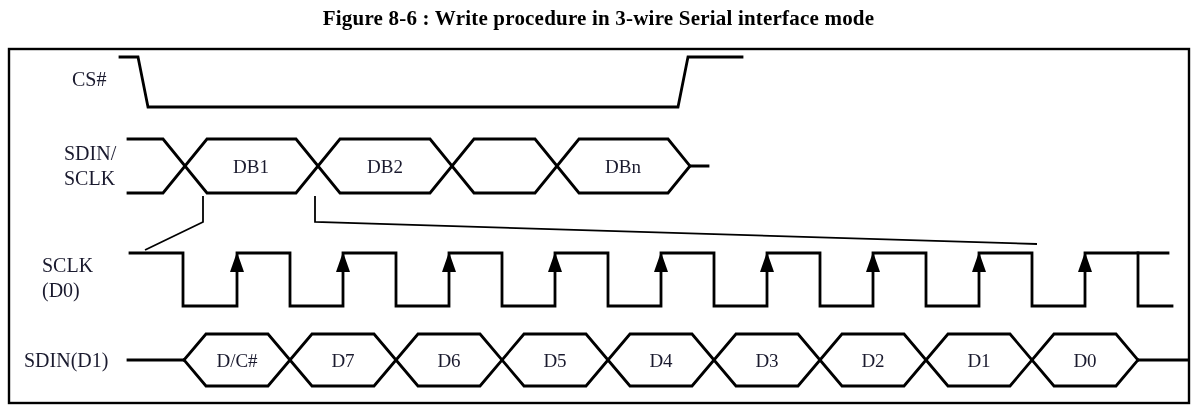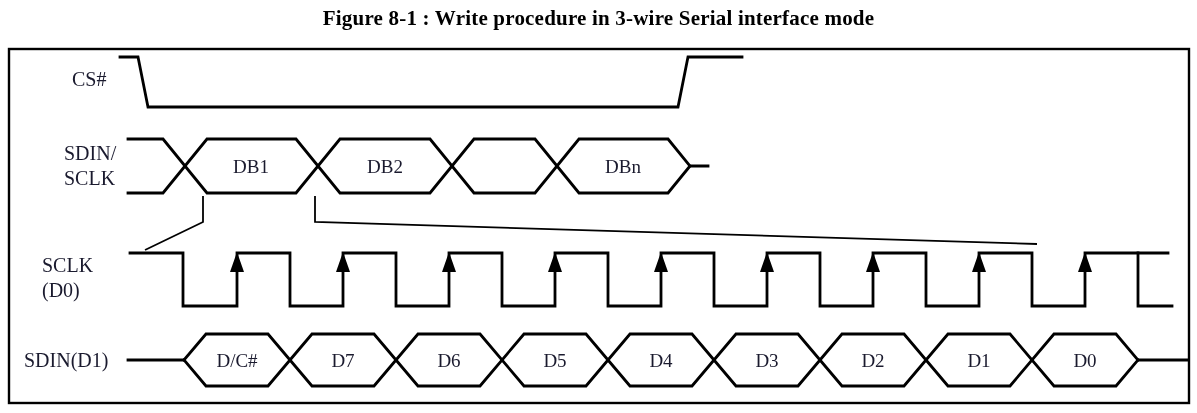--- a/index.html
+++ b/index.html
@@ -63,21 +63,21 @@
     font-size: 19px;
     fill: #1a1a2e;
     text-anchor: middle;
   }
 </style>
 </head>
 <body>
 
 <div class="stage">
 
-  <div class="figure-title">Figure 8-1 : Write procedure in 3-wire Serial interface mode</div>
+  <div class="figure-title">Figure 8-6 : Write procedure in 3-wire Serial interface mode</div>
 
   <svg class="diagram" width="1197" height="413" viewBox="0 0 1197 413">
 
     <rect class="frame" x="9" y="49" width="1180" height="354"></rect>
 
     <text class="sig-label" x="72" y="86">CS#</text>
     <path class="wf" d="M120,57 H138 L148,107 H678 L688,57 H742"></path>
 
     <text class="sig-label" x="64" y="160">SDIN/</text>
     <text class="sig-label" x="64" y="185">SCLK</text>

